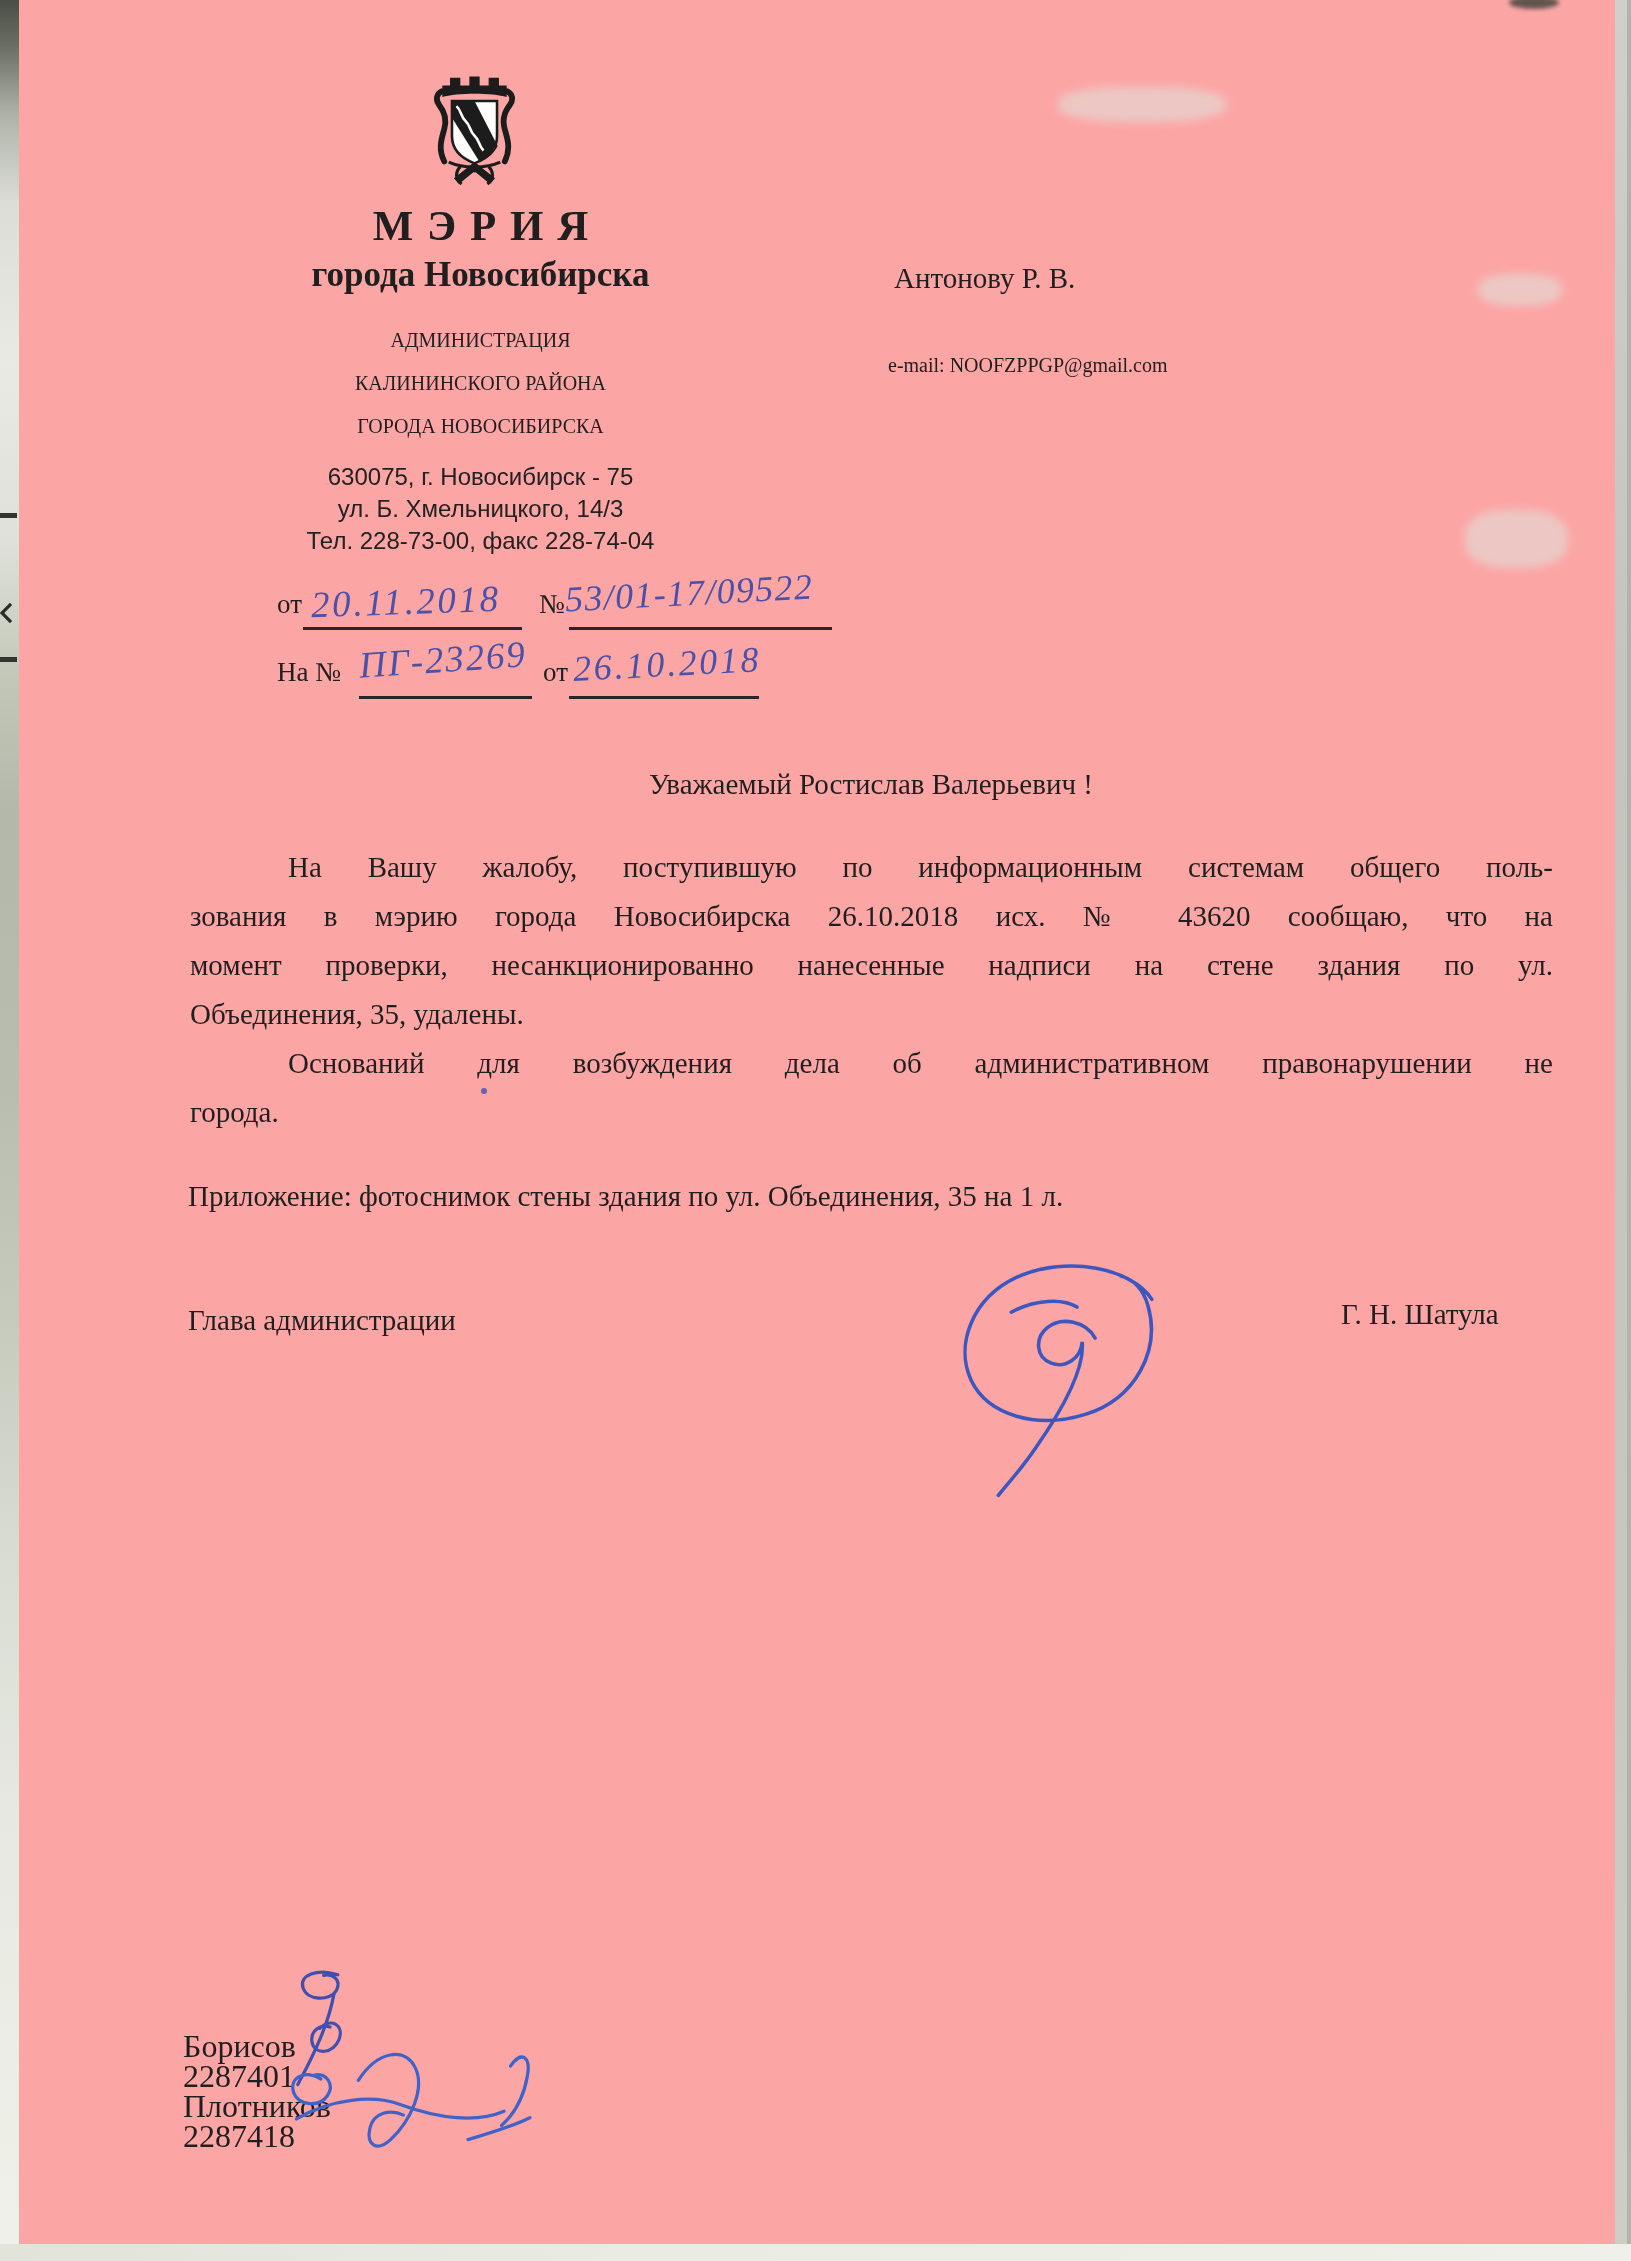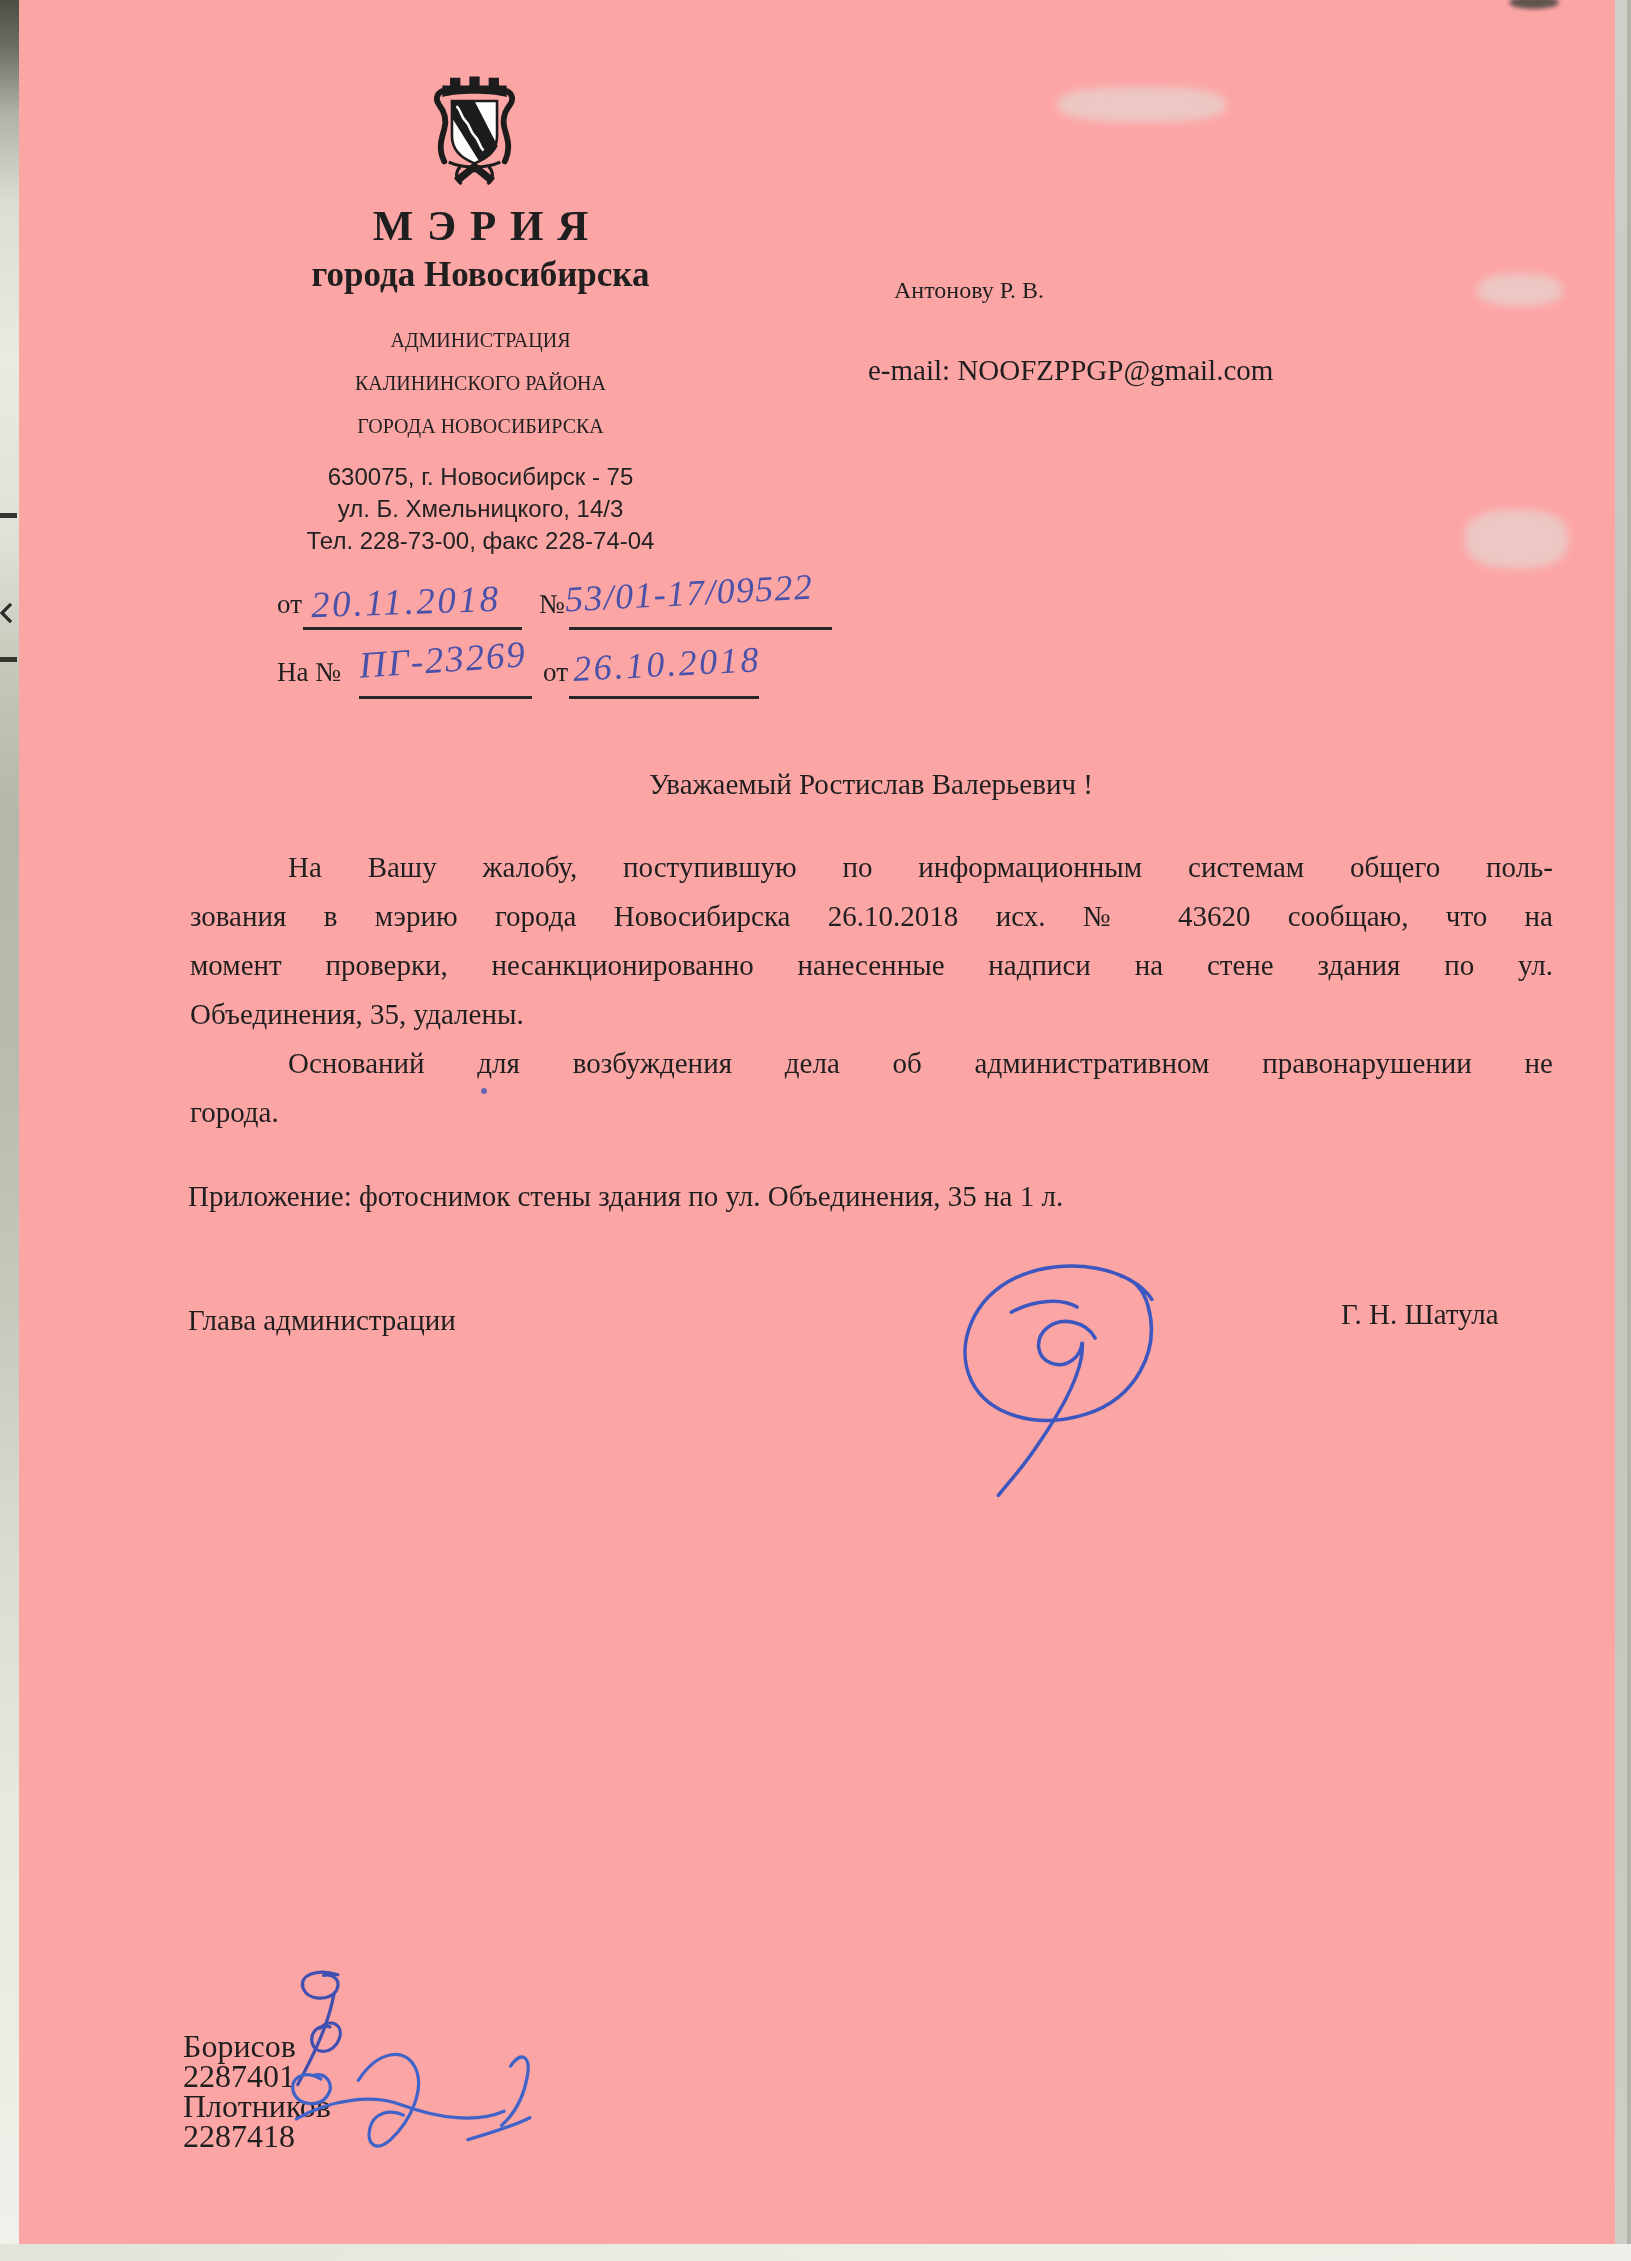--- a/index.html
+++ b/index.html
@@ -54,22 +54,22 @@
   .hand{
     position:absolute; font-family:"Liberation Serif", serif; font-style:italic;
     color:#4a51a9; white-space:nowrap;
   }
   .hand-date1{left:311px; top:580px; font-size:37px; letter-spacing:2.6px; transform:rotate(-2deg);}
   .hand-num1{left:565px; top:572px; font-size:36px; letter-spacing:1.3px; transform:rotate(-3deg);}
   .hand-num2{left:359px; top:638px; font-size:37px; letter-spacing:1.9px; transform:rotate(-4deg);}
   .hand-date2{left:573px; top:643px; font-size:36px; letter-spacing:2.6px; transform:rotate(-3deg);}
 
   
-  .recipient-name{position:absolute; left:894px; top:277px; font-size:24px;}
-  .recipient-email{position:absolute; left:868px; top:354px; font-size:29px;}
+  .recipient-name{position:absolute; left:894px; top:262px; font-size:29px;}
+  .recipient-email{position:absolute; left:888px; top:354px; font-size:20px;}
 
   
   .salutation{position:absolute; left:190px; top:768px; width:1362px; text-align:center; font-size:29px;}
   .bline{position:absolute; left:190px; width:1363px; font-size:29px; white-space:nowrap;}
   .bline.just{white-space:normal; text-align:justify; text-align-last:justify;}
   .indent{padding-left:98px; box-sizing:border-box;}
   .l-p1-1{top:851px;} .l-p1-2{top:900px;} .l-p1-3{top:949px;} .l-p1-4{top:998px;}
   .l-p2-1{top:1047px;} .l-p2-2{top:1096px;}
   .attachment{position:absolute; left:188px; top:1180px; font-size:29px; white-space:nowrap;}
 

